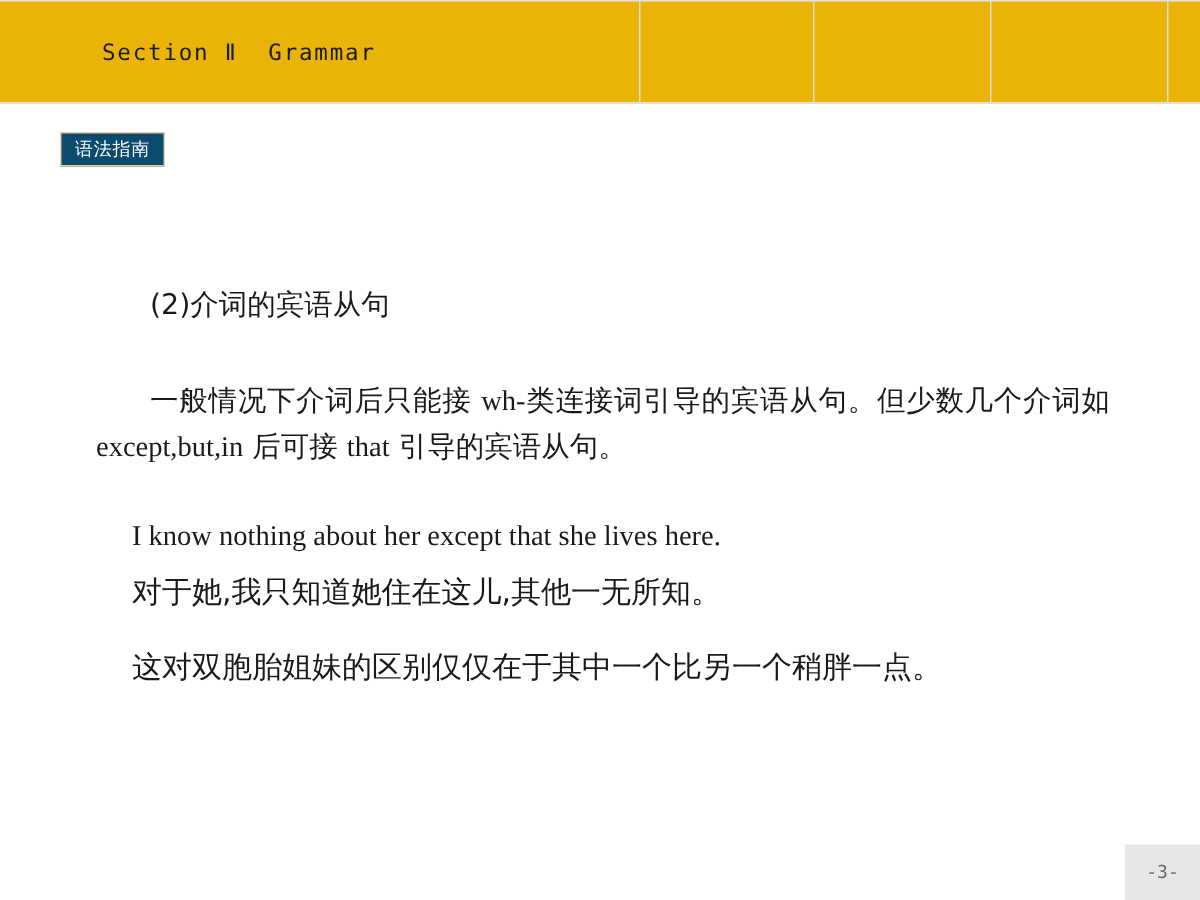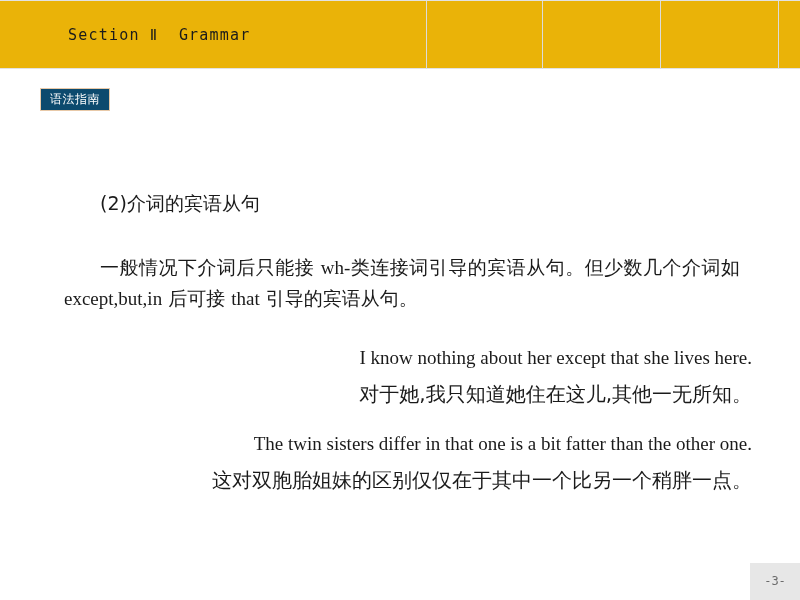--- a/index.html
+++ b/index.html
@@ -83,21 +83,20 @@
     white-space: normal;
   }
   .indent-1 { text-indent: 36px; }
   .indent-2 { text-indent: 36px; }
   .line {
     font-size: 19px;
     line-height: 36px;
     margin: 0;
     padding-left: 36px;
     white-space: nowrap;
-    text-align: right;
   }
   .line-en {
     font-family: "Liberation Serif", serif;
   }
   .line-cn {
     font-family: "DejaVu Sans", "Liberation Sans", sans-serif;
     font-size: 20px;
   }
   .mixed-cn {
     font-family: "DejaVu Sans", "Liberation Sans", sans-serif;
@@ -153,21 +152,20 @@
   <p class="para indent-2 mixed-cn"><span>一般情况下介词后只能接 </span><span class="en-inline">wh-</span><span>类连接词引导的宾语从句。但少数几个介词如 </span><span class="en-inline">except,but,in</span><span> 后可接 </span><span class="en-inline">that</span><span> 引导的宾语从句。</span></p>
 
   <div class="gap-md"></div>
 
   <p class="line line-en">I know nothing about her except that she lives here.</p>
 
   <p class="line line-cn">对于她,我只知道她住在这儿,其他一无所知。</p>
 
   <div class="gap-md"></div>
 
-  <p class="line line-en">The twin sisters differ in that one is a bit fatter than the other one.</p>
 
   <p class="line line-cn">这对双胞胎姐妹的区别仅仅在于其中一个比另一个稍胖一点。</p>
 
 </div>
 
 <div class="page-num-box">
   <div class="page-num">-3-</div>
 </div>
 
 </body></html>

